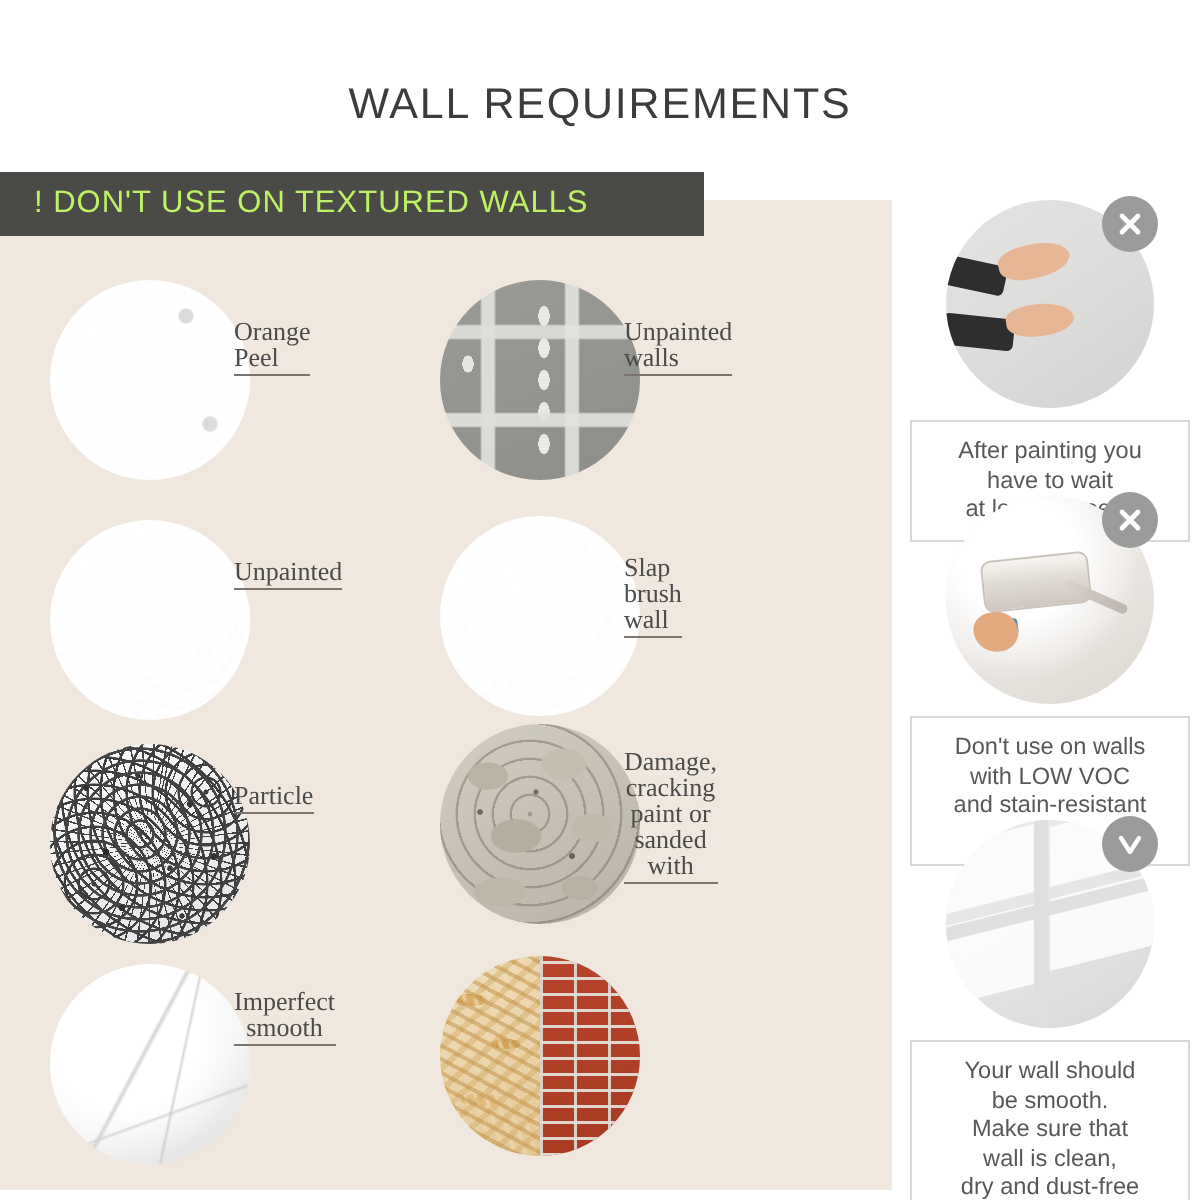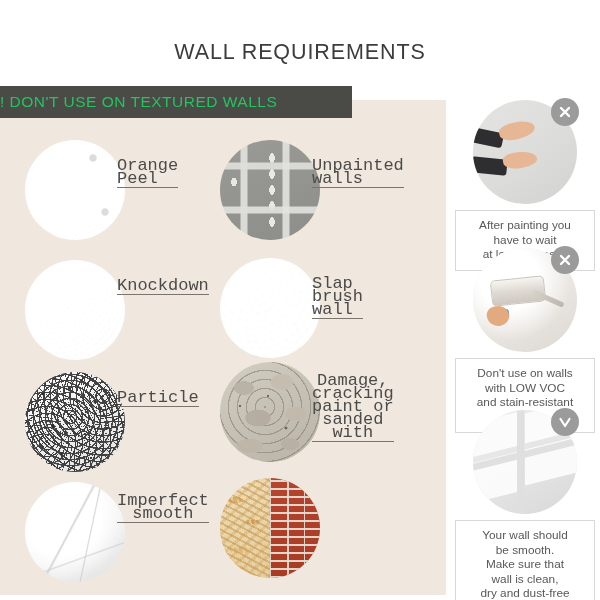--- a/index.html
+++ b/index.html
@@ -52,47 +52,48 @@
   .warning-banner {
     position: absolute;
     left: 0; top: 86px;
     width: 352px;
     height: 32px;
     background: #4a4a47;
     display: flex;
     align-items: center;
   }
   .warning-banner-text {
-    color: #22c55e;
+    color: #bef264;
     font-size: 15.5px;
     letter-spacing: 0.5px;
+    padding-left: 17px;
     white-space: nowrap;
     font-family: "Liberation Sans", sans-serif;
   }
 
   
   .swatch {
     position: absolute;
   }
   .swatch-circle {
     position: absolute;
     left: 0; top: 0;
     width: 100px;
     height: 100px;
     border-radius: 50%;
     overflow: hidden;
   }
   .swatch-label {
     position: absolute;
-    font-size: 17px;
+    font-size: 13px;
     line-height: 13px;
     color: #4b4b4b;
     white-space: pre-line;
     padding-bottom: 2px;
-    font-family: Liberation Mono, monospace;
+    font-family: Liberation Serif, serif;
   }
   .swatch-label .rule {
     display: block;
     height: 1px;
     background: #7a746d;
     margin-top: 2px;
   }
 
   
   .sw-orange-peel   { left: 25px;  top: 140px; }
@@ -366,21 +367,21 @@
     <div class="swatch-circle tex-orangepeel"></div>
     <div class="swatch-label lbl-right">
       <span>Orange Peel</span>
       <span class="rule"></span>
     </div>
   </div>
 
   <div class="swatch sw-knockdown">
     <div class="swatch-circle tex-knockdown"></div>
     <div class="swatch-label lbl-right">
-      <span>Knockdown</span>
+      <span>Unpainted</span>
       <span class="rule"></span>
     </div>
   </div>
 
   <div class="swatch sw-popcorn">
     <div class="swatch-circle tex-popcorn"></div>
     <div class="swatch-label lbl-right">
       <span>Particle</span>
       <span class="rule"></span>
     </div>

